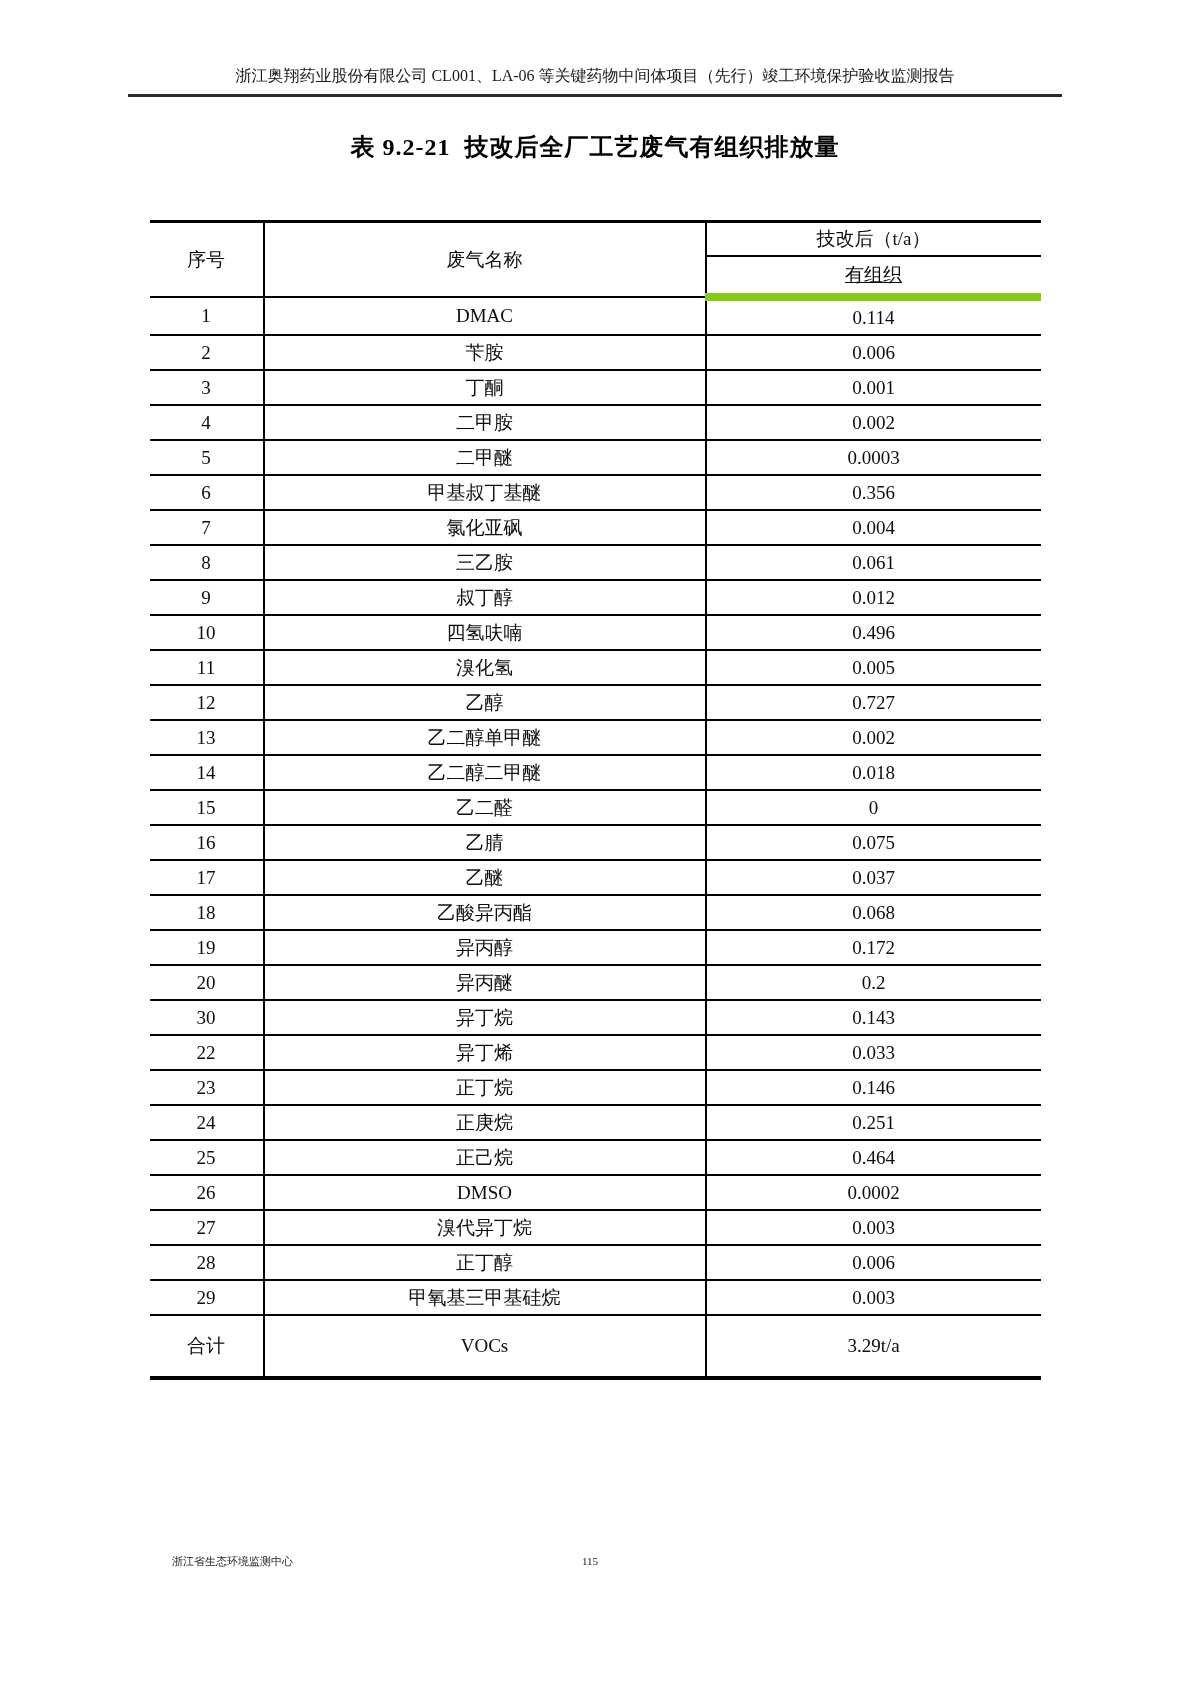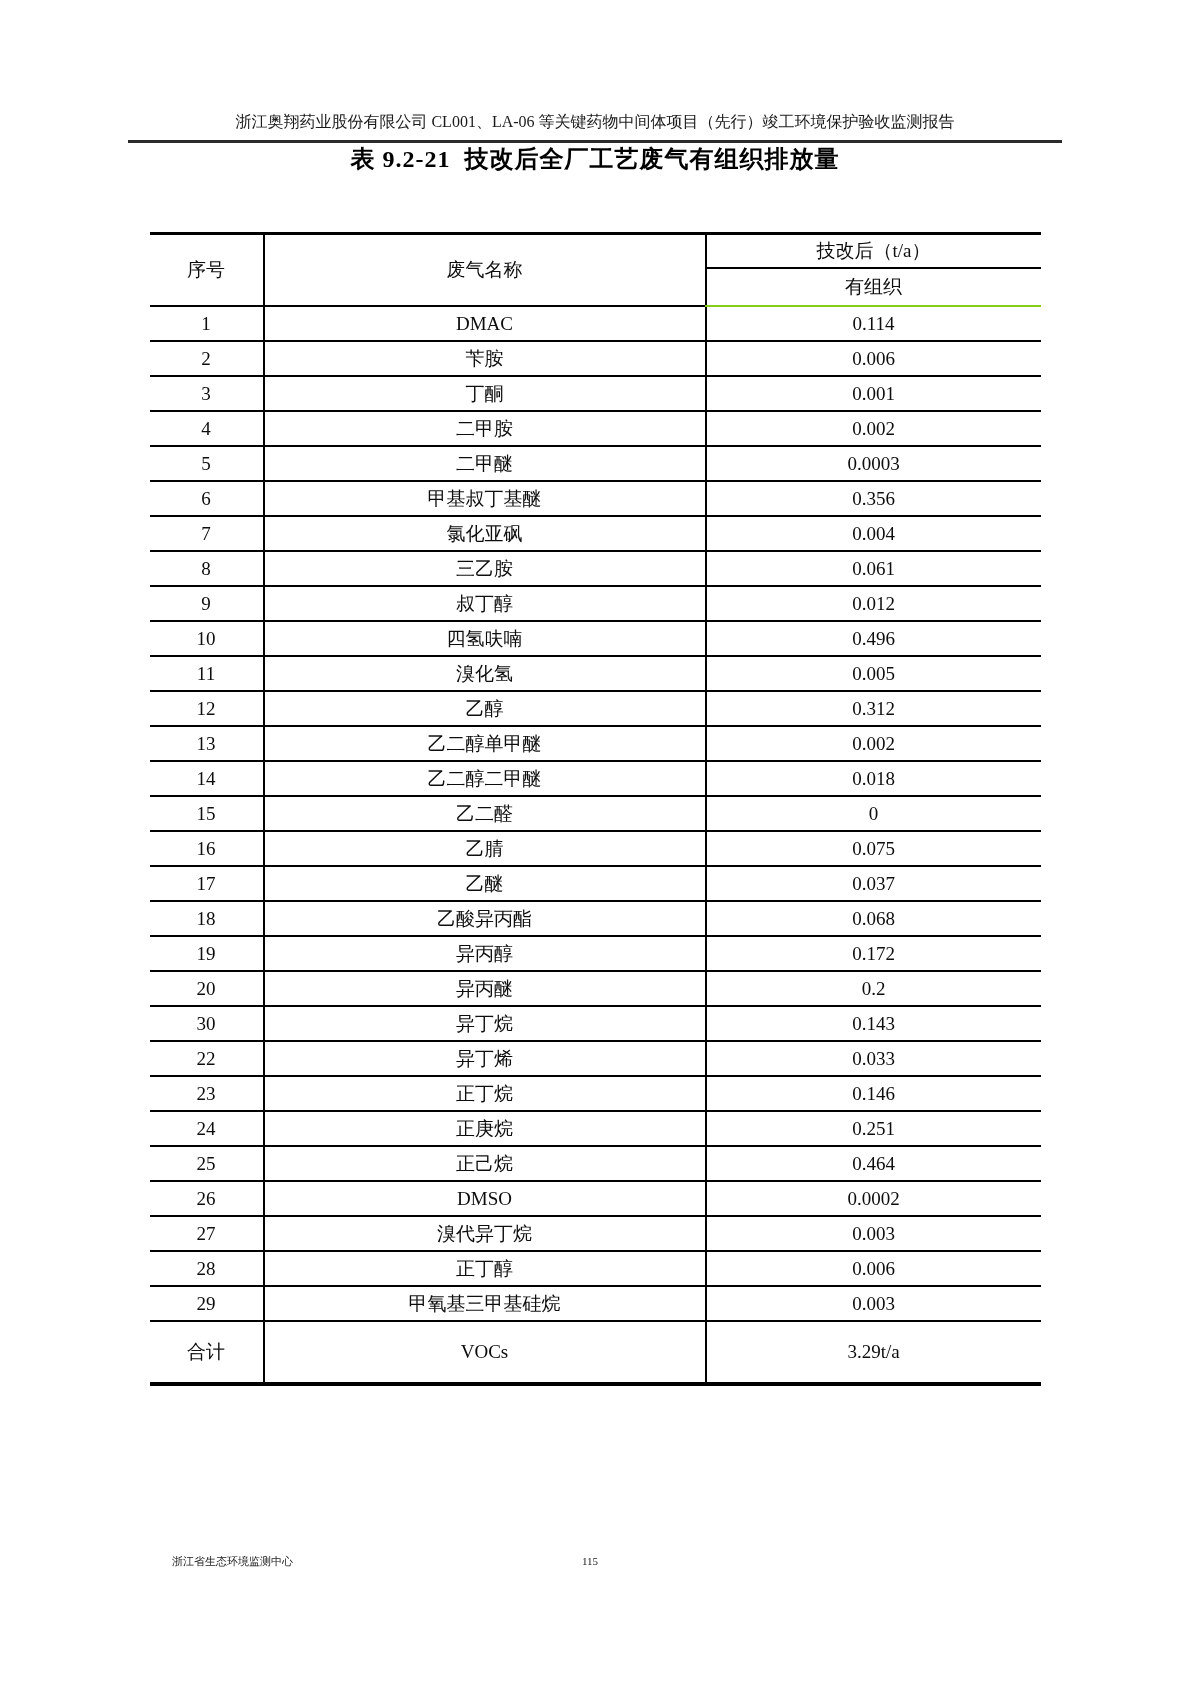--- a/index.html
+++ b/index.html
@@ -9,34 +9,35 @@
   }
   body {
     width: 1190px;
     height: 1683px;
     position: relative;
     font-family: "Liberation Serif", "DejaVu Serif", serif;
     color: #111111;
     overflow: hidden;
   }
   .page-header {
-    padding-top: 112px;
+    padding-top: 66px;
     text-align: center;
     font-size: 16px;
     line-height: 20px;
     color: #1a1a1a;
     white-space: pre-wrap;
   }
   .header-rule {
     width: 934px;
     height: 3px;
     background: #2b2b2b;
     margin: 8px auto 0 auto;
   }
   .table-title {
+    margin-top: 34px;
     text-align: center;
     font-size: 24px;
     font-weight: bold;
     line-height: 33px;
     letter-spacing: 1px;
     white-space: pre-wrap;
     color: #000000;
   }
   .emission-table {
     width: 891px;
@@ -68,21 +69,22 @@
     font-size: 19px;
     margin-top: 44px;
   }
   .emission-table thead tr.sub-row th {
     height: 36px;
   }
   .emission-table thead tr:first-child th {
     border-top: none;
   }
   .emission-table thead tr.sub-row th {
-    border-bottom: 2px solid #84cc16;
+    border-bottom: 8px solid #84cc16;
+    text-decoration: underline;
   }
   .emission-table tbody td {
     height: 33px;
   }
   .emission-table tbody tr.total-row td {
     height: 60px;
   }
   .closing-paragraph {
     width: 891px;
     margin: 26px auto 0 auto;
@@ -198,21 +200,21 @@
         <td class="v-div">0.496</td>
       </tr>
       <tr>
         <td>11</td>
         <td class="v-div">溴化氢</td>
         <td class="v-div">0.005</td>
       </tr>
       <tr>
         <td>12</td>
         <td class="v-div">乙醇</td>
-        <td class="v-div">0.312</td>
+        <td class="v-div">0.727</td>
       </tr>
       <tr>
         <td>13</td>
         <td class="v-div">乙二醇单甲醚</td>
         <td class="v-div">0.002</td>
       </tr>
       <tr>
         <td>14</td>
         <td class="v-div">乙二醇二甲醚</td>
         <td class="v-div">0.018</td>

